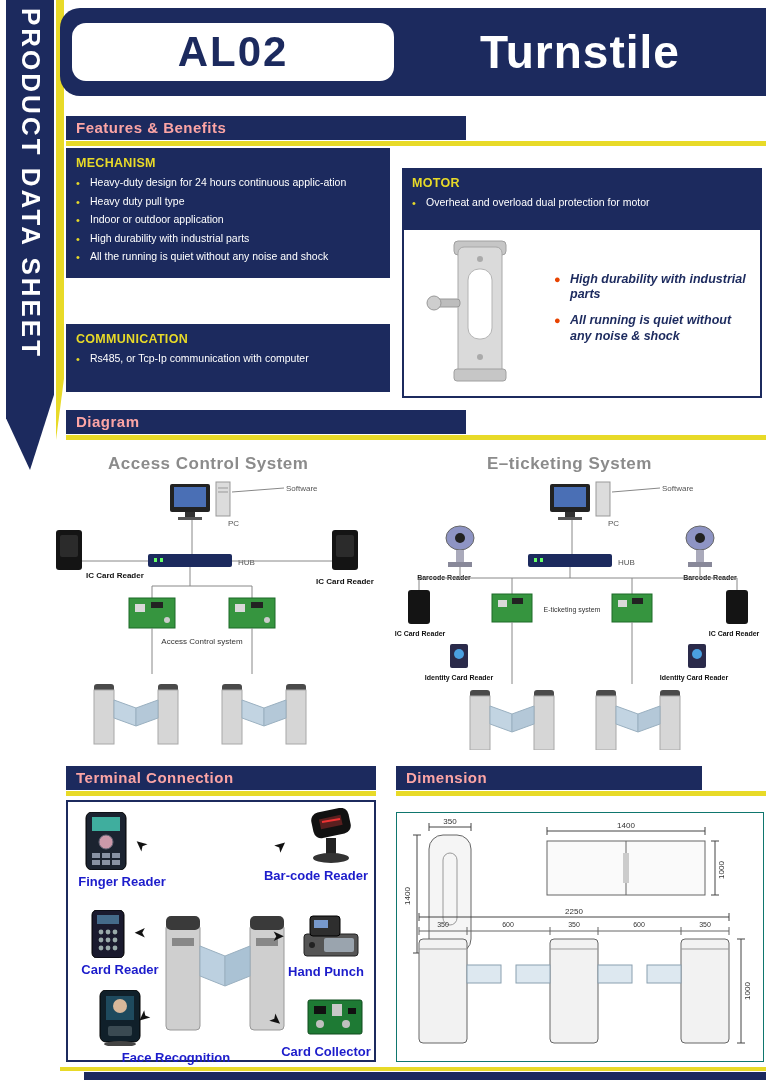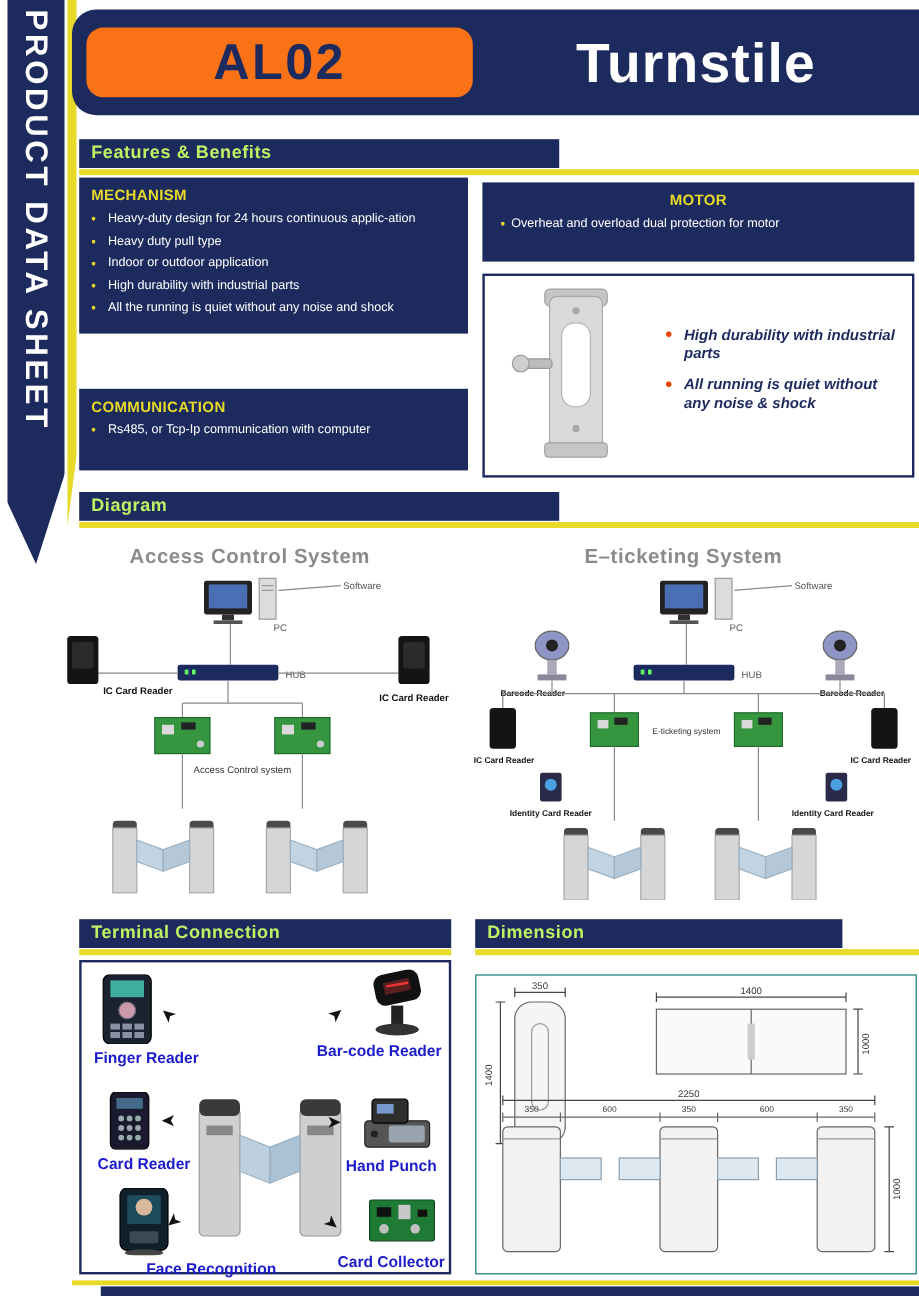--- a/index.html
+++ b/index.html
@@ -13,27 +13,27 @@
   .side-banner{position:absolute; left:6px; top:0; width:48px; height:470px; background:var(--navy);
     clip-path:polygon(0 0,100% 0,100% 84%,50% 100%,0 89%);}
   .side-banner-text{position:absolute; left:9px; top:8px; writing-mode:vertical-rl;
     color:#fff; font-weight:bold; font-size:26px; letter-spacing:3px; white-space:nowrap;}
   .side-stripe{position:absolute; left:56px; top:0; width:8px; height:440px; background:var(--yellow);
     clip-path:polygon(0 0,100% 0,100% 86%,0 100%);}
 
   
   .header{position:absolute; left:60px; top:8px; width:706px; height:88px; background:var(--navy);
     border-radius:20px 0 0 20px; display:flex; align-items:center;}
-  .model-box{margin-left:12px; width:322px; height:58px; background:#f97316; border-radius:14px;
+  .model-box{margin-left:12px; width:322px; height:58px; background:#ffffff; border-radius:14px;
     display:flex; align-items:center; justify-content:center;}
   .model-text{color:var(--navy); font-size:42px; font-weight:bold; letter-spacing:2px;}
   .product-name{flex:1; text-align:center; color:#fff; font-size:46px; font-weight:bold; letter-spacing:1px;}
 
   
-  .section-bar{position:absolute; height:24px; background:var(--navy); color:#bef264; font-weight:bold;
+  .section-bar{position:absolute; height:24px; background:var(--navy); color:#fca5a5; font-weight:bold;
     font-size:15px; line-height:24px; padding-left:10px; letter-spacing:.5px;}
   .yellow-line{position:absolute; height:5px; background:var(--yellow);}
 
   
   .feat-box{position:absolute; background:var(--navy); padding:6px 10px;}
   .feat-title{color:var(--yellow); font-weight:bold; font-size:12.5px; margin:2px 0 5px 0; letter-spacing:.3px;}
   .feat-list{list-style:none; color:#fff; font-size:10.5px;}
   .feat-list li{display:flex; line-height:1.5; margin-bottom:2px;}
   .feat-list li::before{content:"\2022"; color:var(--yellow); flex:0 0 14px; font-size:11px;}
 
@@ -108,21 +108,21 @@
 
   <div class="feat-box" style="left:66px; top:324px; width:324px; height:68px;">
     <div class="feat-title">COMMUNICATION</div>
     <ul class="feat-list">
       <li>
           <span>Rs485, or Tcp-Ip communication with computer</span>
         </li>
     </ul>
   </div>
 
-  <div class="feat-box" style="left:402px; top:152px; width:360px; height:66px;text-align:center;">
+  <div class="feat-box" style="left:402px; top:168px; width:360px; height:66px;">
     <div class="feat-title">MOTOR</div>
     <ul class="feat-list">
       <li>
           <span>Overheat and overload dual protection for motor</span>
         </li>
     </ul>
   </div>
 
   <div class="highlight-box">
     <div class="highlight-img">

